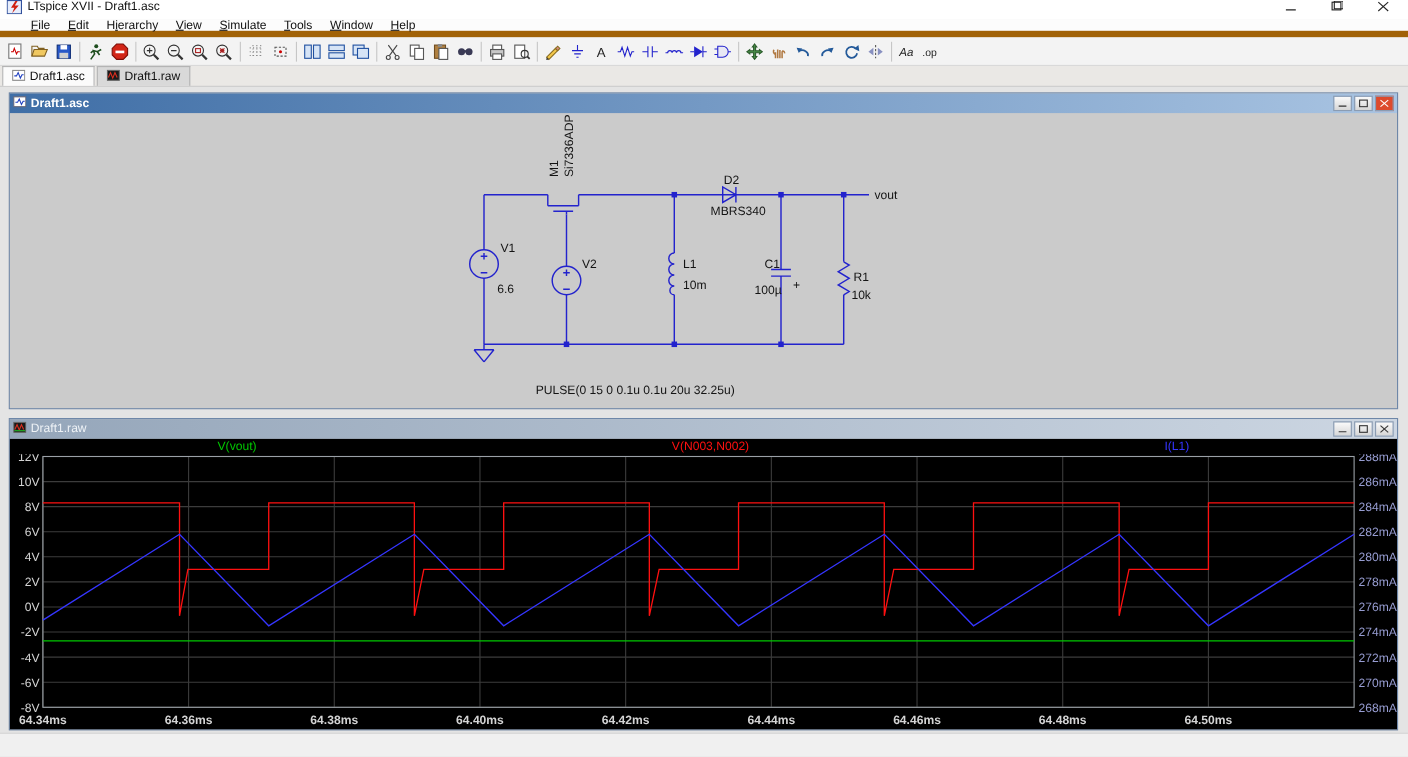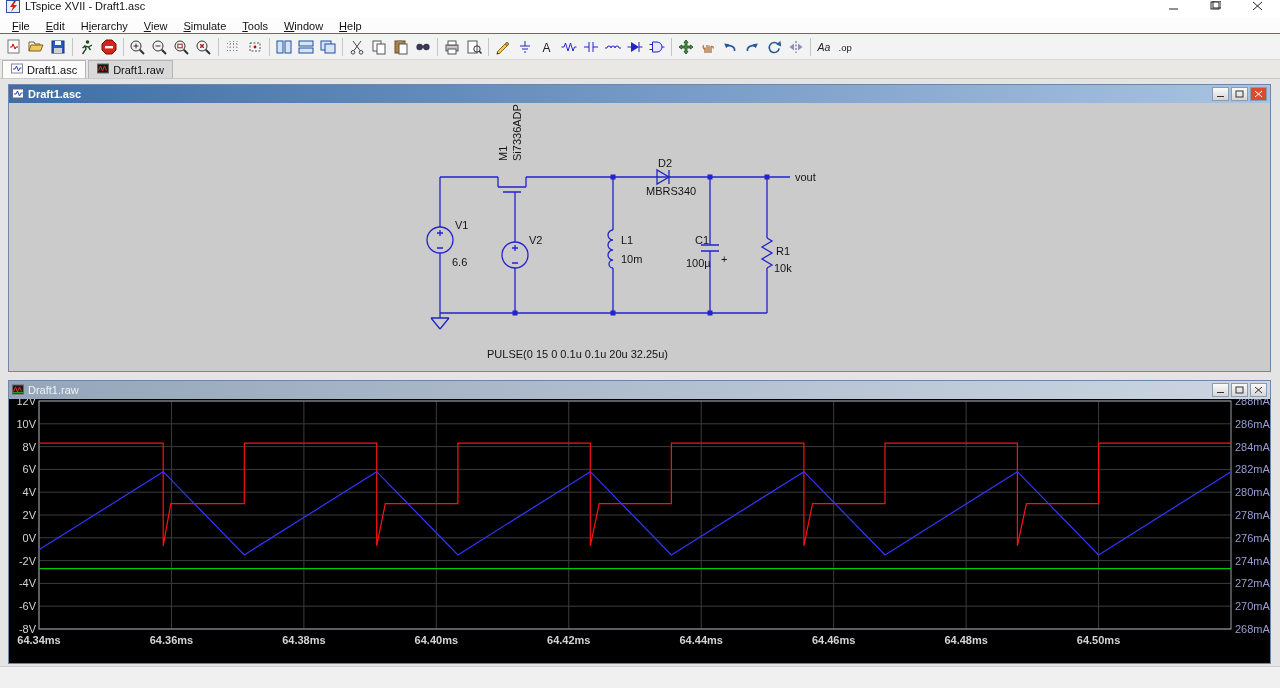--- a/index.html
+++ b/index.html
@@ -5,21 +5,21 @@
   * { margin:0; padding:0; box-sizing:border-box; }
   html,body { width:1280px; height:688px; overflow:hidden; }
   body { font-family:"Liberation Sans", sans-serif; font-size:11px; background:#e4e4e4; position:relative; color:#111; }
 
   
   .titlebar { position:absolute; top:0; left:0; right:0; height:18px; background:#ffffff; display:flex; padding:0 6px; }
   .app-title { margin-left:5px; }
   .win-controls { margin-left:auto; display:flex; gap:28px; margin-right:10px; }
   .win-ctl { width:14px; height:12px; display:flex; align-items:center; justify-content:center; }
 
-  .menubar { position:absolute; top:18px; left:0; right:0; height:16px; background:#fcfcfc; border-bottom:1px solid #a16207; display:flex; align-items:center; padding-left:4px; }
+  .menubar { position:absolute; top:18px; left:0; right:0; height:16px; background:#fcfcfc; border-bottom:6px solid #a16207; display:flex; align-items:center; padding-left:20px; }
   .menu-item { padding:0 8px; cursor:default; }
   .menu-item u { text-decoration:underline; }
 
   .toolbar { position:absolute; top:34px; left:0; right:0; height:26px; background:#f3f3f3; border-bottom:1px solid #d9d9d9; display:flex; align-items:center; padding-left:3px; }
   .tbtn { width:22px; height:22px; display:flex; align-items:center; justify-content:center; border:1px solid transparent; }
   .tsep { width:1px; height:18px; background:#c6c6c6; margin:0 3px; }
 
   .tabbar { position:absolute; top:60px; left:0; right:0; height:19px; background:#eae8e5; border-bottom:1px solid #c9c9c9; display:flex; align-items:flex-end; padding-left:2px; }
   .tab { display:flex; align-items:center; gap:4px; height:18px; padding:0 8px; border:1px solid #b4b4b4; border-bottom:none; background:#d9d9d9; margin-right:2px; }
   .tab.active { background:#fbfbfb; }
@@ -450,20 +450,25 @@
           </span>
         <span class="wbtn">
             <svg width="9" height="8">
               <line x1="1" y1="1" x2="8" y2="7" stroke="#333"></line>
               <line x1="8" y1="1" x2="1" y2="7" stroke="#333"></line>
             </svg>
           </span>
       </div>
     </div>
     <div class="wave-body">
+      <div id="legend">
+          <span style="color: rgb(0, 200, 0);">V(vout)</span>
+          <span style="color: rgb(255, 16, 16);">V(N003,N002)</span>
+          <span style="color: rgb(53, 53, 255);">I(L1)</span>
+        </div>
       <svg id="plot" width="1261" height="250">
           <line x1="30" y1="2" x2="1222" y2="2" stroke="#3c3c3c" stroke-width="1"></line>
           <text x="27" y="6" text-anchor="end" fill="#d4d4d4" font-size="11">12V</text>
           <text x="1226" y="6" fill="#979dd2" font-size="11">288mA</text>
           <line x1="30" y1="24.8" x2="1222" y2="24.8" stroke="#3c3c3c" stroke-width="1"></line>
           <text x="27" y="28.8" text-anchor="end" fill="#d4d4d4" font-size="11">10V</text>
           <text x="1226" y="28.8" fill="#979dd2" font-size="11">286mA</text>
           <line x1="30" y1="47.6" x2="1222" y2="47.6" stroke="#3c3c3c" stroke-width="1"></line>
           <text x="27" y="51.6" text-anchor="end" fill="#d4d4d4" font-size="11">8V</text>
           <text x="1226" y="51.6" fill="#979dd2" font-size="11">284mA</text>

